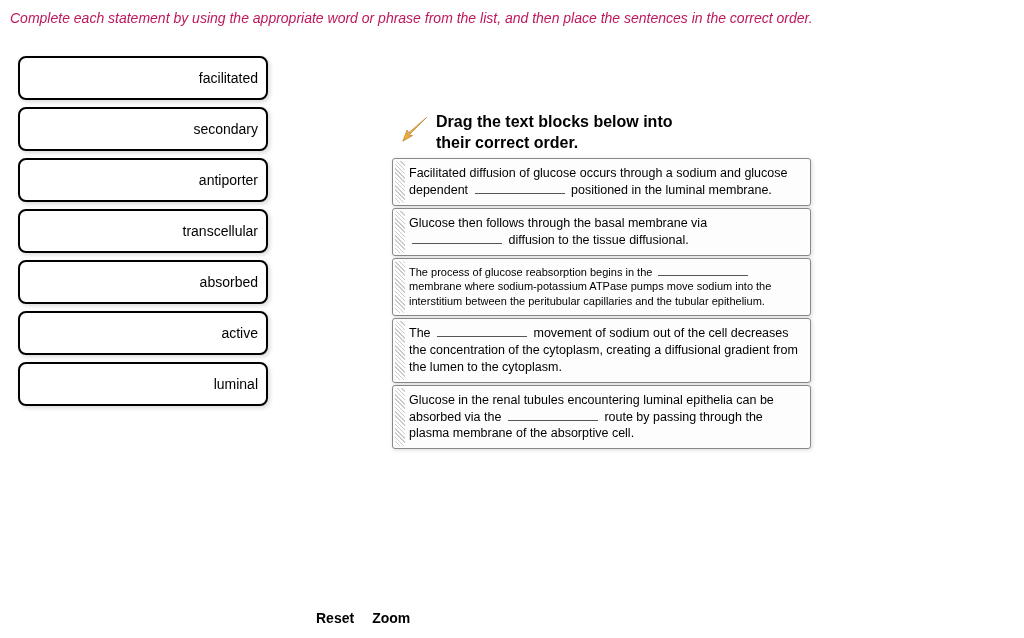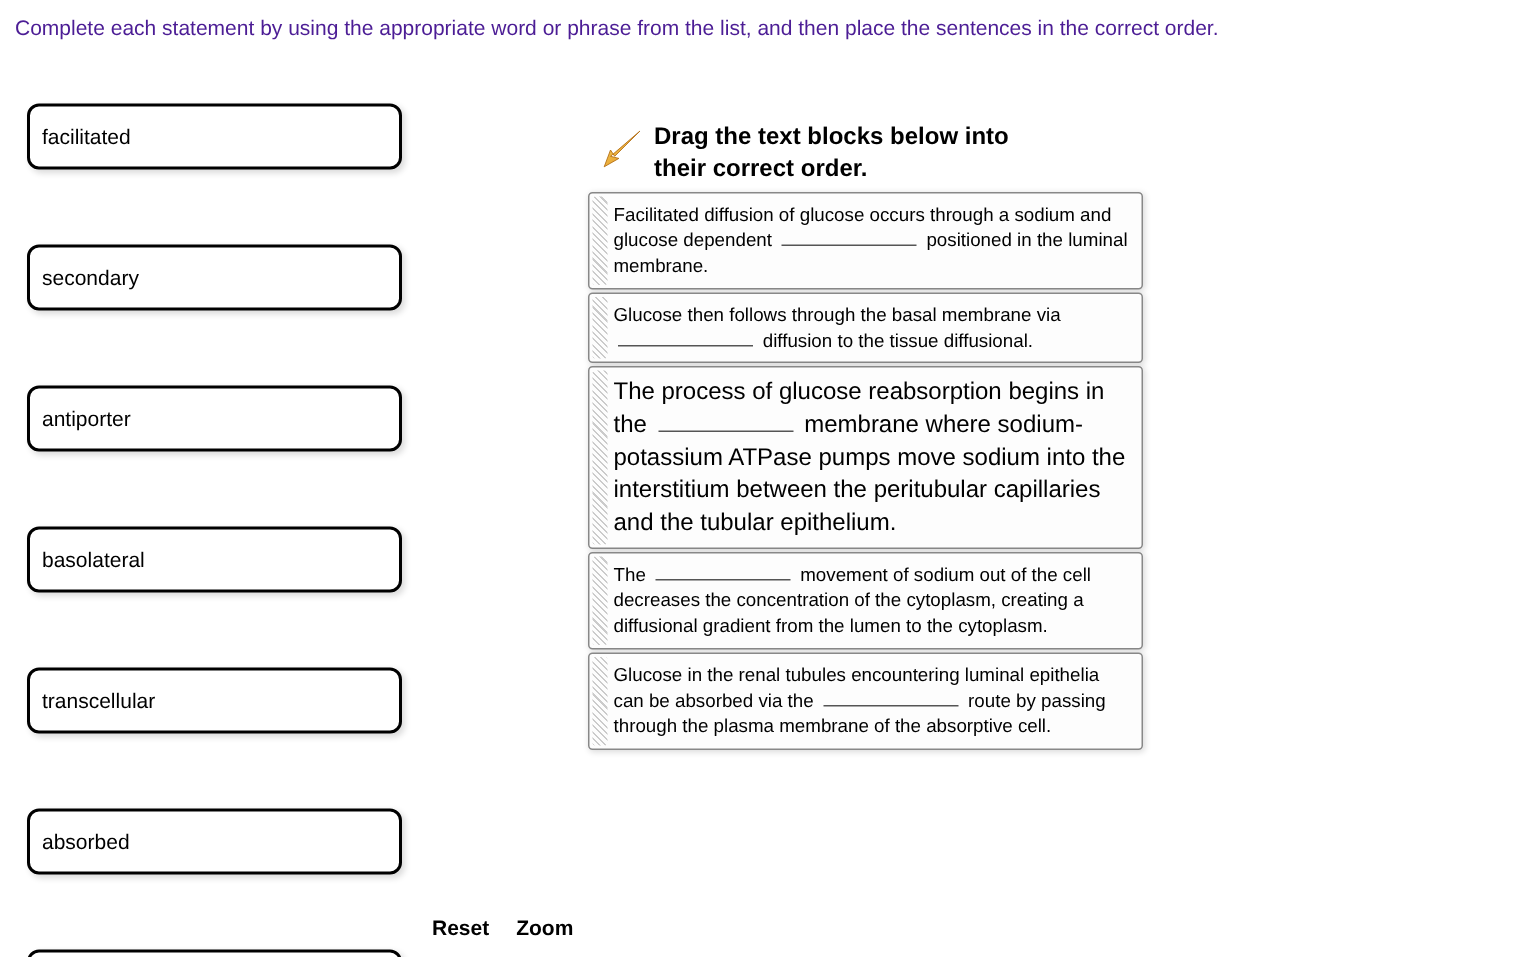--- a/index.html
+++ b/index.html
@@ -7,45 +7,45 @@
     margin: 0;
     padding: 10px;
     font-family: Arial, Helvetica, sans-serif;
     background: #fff;
     width: 1024px;
     height: 638px;
     overflow: hidden;
   }
   .instruction {
     font-size: 14px;
-    color: #4c1d95;
-    margin-bottom: 0;
+    color: #be185d;
+    margin-bottom: 30px;
+    font-style: italic;
   }
   .main-area {
     display: flex;
     gap: 40px;
     position: relative;
   }
   .word-bank {
     display: flex;
     flex-direction: column;
     gap: 7px;
     width: 250px;
     margin-left:8px;
   }
   .word-item {
     border: 2.5px solid #000;
     border-radius: 8px;
     padding: 12px 8px;
-    text-align: left;
+    text-align: right;
     font-size: 14px;
     background: #fff;
     cursor: grab;
     box-shadow: 2px 2px 4px rgba(0,0,0,0.15);
-    margin-top: 43px;
   }
   .right-col {
     flex: 1;
     position: relative;
     padding-top:54px;
   }
   .drop-header {
     position: absolute;
     top: 56px;
     left: 92px;
@@ -62,36 +62,36 @@
   .drop-text {
     font-size: 16px;
     font-weight: bold;
     line-height: 1.3;
     width:240px;
   }
   .stmt-stack {
     position: absolute;
     top:102px;
     left:84px;
-    width: 370px;
+    width: 419px;
     display: flex;
     flex-direction: column;
     gap: 2px;
   }
   .stmt {
     border: 1px solid #888;
     border-radius: 3px;
     background: #fdfdfd;
     padding: 6px 8px 6px 16px;
     font-size: 12.5px;
     line-height: 1.35;
     position: relative;
     box-shadow: 1px 1px 4px rgba(0,0,0,0.15);
   }
-  .stmt.small { font-size: 16px; }
+  .stmt.small { font-size: 11px; }
   .stmt .grip {
     position: absolute;
     left: 2px;
     top: 2px;
     bottom: 2px;
     width: 10px;
     background: repeating-linear-gradient(
       45deg,
       #aaa 0 1px,
       transparent 1px 3px
@@ -102,41 +102,40 @@
   .blank {
     display: inline-block;
     border-bottom: 1px solid #555;
     min-width: 90px;
     height: 0.9em;
     vertical-align: baseline;
     margin: 0 3px;
   }
   .footer-btns {
     position: absolute;
-    left: 288px;
+    left: 316px;
     bottom: 12px;
     font-weight: bold;
     font-size: 14px;
     display: flex;
     gap: 18px;
   }
   .footer-btns span { cursor: pointer; }
 </style>
 </head>
 <body>
 
 <div class="instruction">Complete each statement by using the appropriate word or phrase from the list, and then place the sentences in the correct order.</div>
 
 <div class="main-area">
 
   <div class="word-bank">
     <div class="word-item">facilitated</div>
     <div class="word-item">secondary</div>
     <div class="word-item">antiporter</div>
-    <div class="word-item">basolateral</div>
     <div class="word-item">transcellular</div>
     <div class="word-item">absorbed</div>
     <div class="word-item">active</div>
     <div class="word-item">luminal</div>
   </div>
 
   <div class="right-col">
 
     <div class="drop-header">
       <svg class="arrow-icon" viewBox="0 0 40 40">

